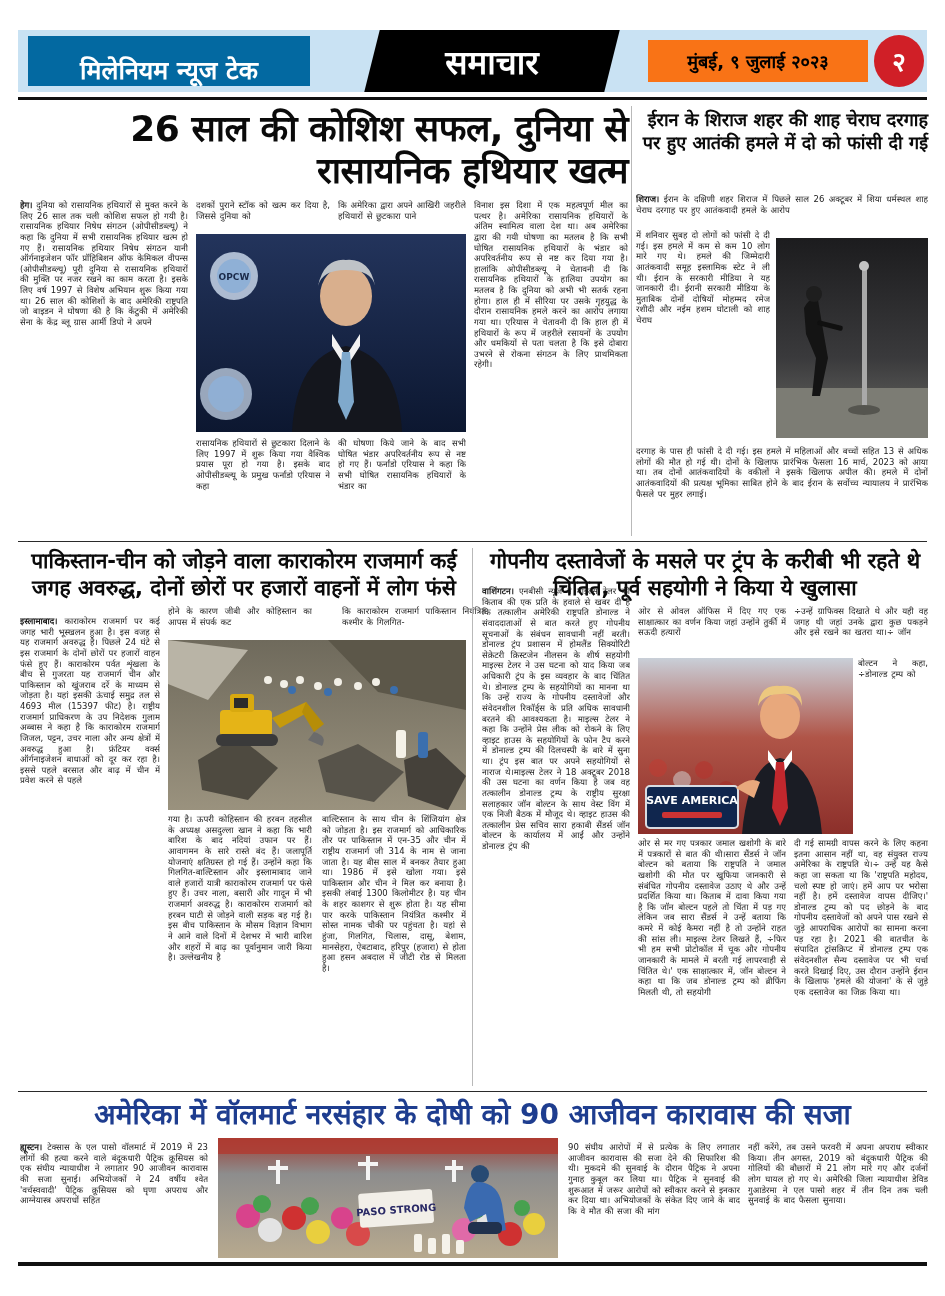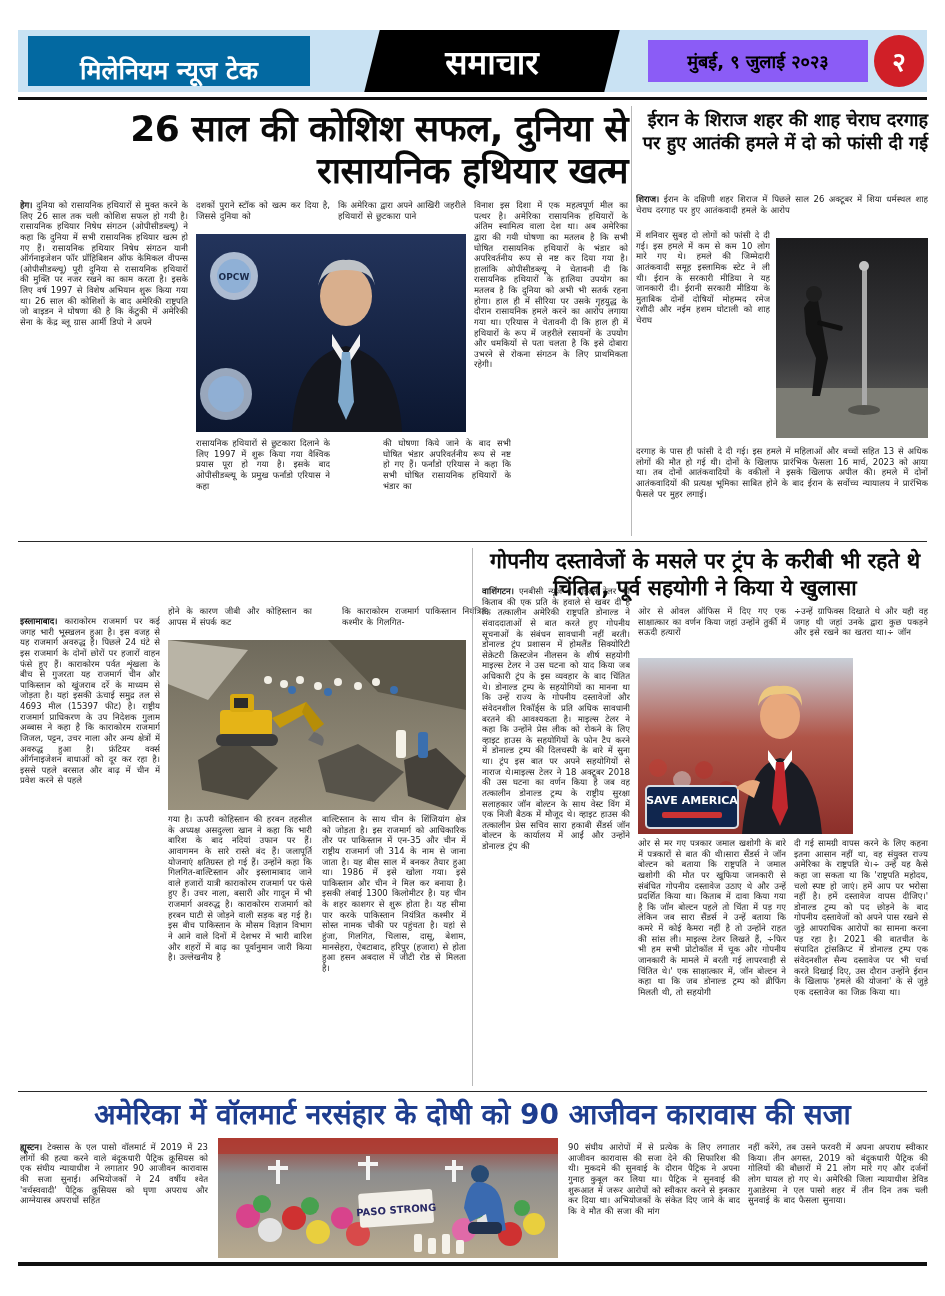--- a/index.html
+++ b/index.html
@@ -9,21 +9,21 @@
           margin:0 auto; }
   .abs { position:absolute; }
   
   .header-bar { background:#c9e2f3; }
   .brand-box { background:#0369a1; color:#fff; font-weight:bold; font-size:25px;
                display:flex; align-items:flex-end; justify-content:center; }
   .section-band { background:#000; transform:skewX(-14deg); }
   .section-label { color:#fff; font-weight:bold; font-size:33px; display:flex;
                    align-items:center; justify-content:center; width:100%; height:100%;
                    transform:skewX(14deg); }
-  .date-box { background:#8b5cf6; color:#000; font-weight:bold; font-size:18px;
+  .date-box { background:#f97316; color:#000; font-weight:bold; font-size:18px;
               display:flex; align-items:center; justify-content:center; }
   .page-circle { background:#d01f27; color:#fff; border-radius:50%; font-weight:bold;
                  font-size:26px; display:flex; align-items:center; justify-content:center; }
   .rule { background:#111; }
   .vrule { background:#b9b9b9; width:1px; }
   
   .headline { font-weight:bold; text-align:center; color:#0a0a0a; }
   .hl-main { font-size:36px; line-height:1.18; letter-spacing:-0.5px;text-align:right; }
   .hl-iran { font-size:18px; line-height:1.3;text-align:right; }
   .hl-mid  { font-size:21px; line-height:1.3; }
@@ -78,21 +78,21 @@
     <circle cx="30" cy="160" r="18" fill="#8fb0d6" opacity="0.9"></circle>
 
     <ellipse cx="150" cy="62" rx="26" ry="30" fill="#d9af8d"></ellipse>
     <path d="M122 52 Q128 24 150 26 Q174 24 179 52 Q176 36 150 36 Q126 36 122 52 Z" fill="#bfc3c7"></path>
     <path d="M96 198 Q100 122 150 112 Q202 122 206 198 Z" fill="#14161d"></path>
     <path d="M136 100 L150 122 L164 100 L164 112 L150 134 L136 112 Z" fill="#f2f2f2"></path>
     <path d="M146 118 L154 118 L158 168 L150 186 L142 168 Z" fill="#7fa9cc"></path>
   </svg>
 
   <div class="abs col" style="left:196px;top:438px;width:134px;height:98px;">रासायनिक हथियारों से छुटकारा दिलाने के लिए 1997 में शुरू किया गया वैश्विक प्रयास पूरा हो गया है। इसके बाद ओपीसीडब्ल्यू के प्रमुख फर्नांडो एरियास ने कहा</div>
-  <div class="abs col" style="left:338px;top:438px;width:128px;height:98px;margin-left:45px;">की घोषणा किये जाने के बाद सभी घोषित भंडार अपरिवर्तनीय रूप से नष्ट हो गए हैं। फर्नांडो एरियास ने कहा कि सभी घोषित रासायनिक हथियारों के भंडार का</div>
+  <div class="abs col" style="left:338px;top:438px;width:128px;height:98px;">की घोषणा किये जाने के बाद सभी घोषित भंडार अपरिवर्तनीय रूप से नष्ट हो गए हैं। फर्नांडो एरियास ने कहा कि सभी घोषित रासायनिक हथियारों के भंडार का</div>
   <div class="abs col" style="left:474px;top:200px;width:154px;height:336px;">विनाश इस दिशा में एक महत्वपूर्ण मील का पत्थर है। अमेरिका रासायनिक हथियारों के अंतिम स्वामित्व वाला देश था। अब अमेरिका द्वारा की गयी घोषणा का मतलब है कि सभी घोषित रासायनिक हथियारों के भंडार को अपरिवर्तनीय रूप से नष्ट कर दिया गया है। हालांकि ओपीसीडब्ल्यू ने चेतावनी दी कि रासायनिक हथियारों के हालिया उपयोग का मतलब है कि दुनिया को अभी भी सतर्क रहना होगा। हाल ही में सीरिया पर उसके गृहयुद्ध के दौरान रासायनिक हमले करने का आरोप लगाया गया था। एरियास ने चेतावनी दी कि हाल ही में हथियारों के रूप में जहरीले रसायनों के उपयोग और धमकियों से पता चलता है कि इसे दोबारा उभरने से रोकना संगठन के लिए प्राथमिकता रहेगी।</div>
 
   <div class="abs vrule" style="left:631px;top:106px;height:430px;"></div>
 
   <div class="abs headline hl-iran" style="left:636px;top:108px;width:292px;">ईरान के शिराज शहर की शाह चेराघ दरगाह पर हुए आतंकी हमले में दो को फांसी दी गई</div>
   <div class="abs col" style="left:636px;top:194px;width:292px;height:32px;">
     <b>शिराज।</b><span> ईरान के दक्षिणी शहर शिराज में पिछले साल 26 अक्टूबर में शिया धर्मस्थल शाह चेराघ दरगाह पर हुए आतंकवादी हमले के आरोप</span>
   </div>
   <div class="abs col" style="left:636px;top:230px;width:134px;height:212px;">में शनिवार सुबह दो लोगों को फांसी दे दी गई। इस हमले में कम से कम 10 लोग मारे गए थे। हमले की जिम्मेदारी आतंकवादी समूह इस्लामिक स्टेट ने ली थी। ईरान के सरकारी मीडिया ने यह जानकारी दी। ईरानी सरकारी मीडिया के मुताबिक दोनों दोषियों मोहम्मद रमेज रशीदी और नईम हशम घोटाली को शाह चेराघ</div>
 
@@ -111,20 +111,21 @@
     <ellipse cx="88" cy="172" rx="16" ry="5" fill="#55554f"></ellipse>
     <path d="M28 70 Q34 58 42 62 L46 86 L52 120 L44 158 L36 158 L40 120 L30 96 Z" fill="#141414"></path>
     <circle cx="38" cy="56" r="8" fill="#1e1e1e"></circle>
     <rect x="42" y="82" width="26" height="5" rx="2" fill="#101010" transform="rotate(14 42 82)"></rect>
   </svg>
 
   <div class="abs col" style="left:636px;top:446px;width:292px;height:92px;">दरगाह के पास ही फांसी दे दी गई। इस हमले में महिलाओं और बच्चों सहित 13 से अधिक लोगों की मौत हो गई थी। दोनों के खिलाफ प्रारंभिक फैसला 16 मार्च, 2023 को आया था। तब दोनों आतंकवादियों के वकीलों ने इसके खिलाफ अपील की। हमले में दोनों आतंकवादियों की प्रत्यक्ष भूमिका साबित होने के बाद ईरान के सर्वोच्च न्यायालय ने प्रारंभिक फैसले पर मुहर लगाई।</div>
 
   <div class="abs rule" style="left:18px;top:541px;width:909px;height:1px;background:#2a2a2a;"></div>
 
+  <div class="abs headline hl-mid" style="left:20px;top:548px;width:448px;">पाकिस्तान-चीन को जोड़ने वाला काराकोरम राजमार्ग कई जगह अवरुद्ध, दोनों छोरों पर हजारों वाहनों में लोग फंसे</div>
 
   <div class="abs col" style="left:20px;top:616px;width:140px;height:480px;">
     <b>इस्लामाबाद।</b><span> काराकोरम राजमार्ग पर कई जगह भारी भूस्खलन हुआ है। इस वजह से यह राजमार्ग अवरुद्ध है। पिछले 24 घंटे से इस राजमार्ग के दोनों छोरों पर हजारों वाहन फंसे हुए हैं। काराकोरम पर्वत शृंखला के बीच से गुजरता यह राजमार्ग चीन और पाकिस्तान को खुंजराब दर्रे के माध्यम से जोड़ता है। यहां इसकी ऊंचाई समुद्र तल से 4693 मील (15397 फीट) है। राष्ट्रीय राजमार्ग प्राधिकरण के उप निदेशक गुलाम अब्बास ने कहा है कि काराकोरम राजमार्ग जिजल, पट्टन, उचर नाला और अन्य क्षेत्रों में अवरुद्ध हुआ है। फ्रंटियर वर्क्स ऑर्गनाइजेशन बाधाओं को दूर कर रहा है। इससे पहले बरसात और बाढ़ में चीन में प्रवेश करने से पहले</span>
   </div>
   <div class="abs col" style="left:168px;top:606px;width:144px;height:32px;">होने के कारण जीबी और कोहिस्तान का आपस में संपर्क कट</div>
   <div class="abs col" style="left:322px;top:606px;width:144px;height:32px;margin-left:20px;">कि काराकोरम राजमार्ग पाकिस्तान नियंत्रित कश्मीर के गिलगित-</div>
 
   <svg class="abs photo" style="left:168px;top:640px;" width="298" height="170" viewBox="0 0 298 170">
     <defs>
       <linearGradient id="g3" x1="0" y1="0" x2="0" y2="1">
@@ -172,20 +173,21 @@
 
   <div class="abs vrule" style="left:472px;top:548px;height:538px;"></div>
 
   <div class="abs headline hl-mid" style="left:482px;top:548px;width:446px;">गोपनीय दस्तावेजों के मसले पर ट्रंप के करीबी भी रहते थे चिंतित, पूर्व सहयोगी ने किया ये खुलासा</div>
 
   <div class="abs col" style="left:482px;top:586px;width:148px;height:484px;">
     <b>वाशिंगटन।</b><span> एनबीसी न्यूज ने माइल्स टेलर की किताब की एक प्रति के हवाले से खबर दी है कि तत्कालीन अमेरिकी राष्ट्रपति डोनाल्ड ने संवाददाताओं से बात करते हुए गोपनीय सूचनाओं के संबंधन सावधानी नहीं बरती। डोनाल्ड ट्रंप प्रशासन में होमलैंड सिक्योरिटी सेक्रेटरी क्रिस्टजेन नीलसन के शीर्ष सहयोगी माइल्स टेलर ने उस घटना को याद किया जब अधिकारी ट्रंप के इस व्यवहार के बाद चिंतित थे। डोनाल्ड ट्रम्प के सहयोगियों का मानना था कि उन्हें राज्य के गोपनीय दस्तावेजों और संवेदनशील रिकॉर्ड्स के प्रति अधिक सावधानी बरतने की आवश्यकता है। माइल्स टेलर ने कहा कि उन्होंने प्रेस लीक को रोकने के लिए व्हाइट हाउस के सहयोगियों के फोन टैप करने में डोनाल्ड ट्रम्प की दिलचस्पी के बारे में सुना था। ट्रंप इस बात पर अपने सहयोगियों से नाराज थे।माइल्स टेलर ने 18 अक्टूबर 2018 की उस घटना का वर्णन किया है जब वह तत्कालीन डोनाल्ड ट्रम्प के राष्ट्रीय सुरक्षा सलाहकार जॉन बोल्टन के साथ वेस्ट विंग में एक निजी बैठक में मौजूद थे। व्हाइट हाउस की तत्कालीन प्रेस सचिव सारा हकाबी सैंडर्स जॉन बोल्टन के कार्यालय में आईं और उन्होंने डोनाल्ड ट्रंप की</span>
   </div>
   <div class="abs col" style="left:794px;top:606px;width:134px;height:48px;">÷उन्हें ग्राफिक्स दिखाते थे और यही वह जगह थी जहां उनके द्वारा कुछ पकड़ने और इसे रखने का खतरा था।÷ जॉन</div>
   <div class="abs col" style="left:638px;top:606px;width:148px;height:48px;">ओर से ओवल ऑफिस में दिए गए एक साक्षात्कार का वर्णन किया जहां उन्होंने तुर्की में सऊदी हत्यारों</div>
+  <div class="abs col" style="left:858px;top:658px;width:70px;height:176px;">बोल्टन ने कहा, ÷डोनाल्ड ट्रम्प को</div>
 
   <svg class="abs photo" style="left:638px;top:658px;" width="215" height="176" viewBox="0 0 215 176">
     <defs>
       <linearGradient id="g4" x1="0" y1="0" x2="0" y2="1">
         <stop offset="0" stop-color="#c9cfd8"></stop>
           <stop offset="0.45" stop-color="#b05548"></stop>
           <stop offset="1" stop-color="#8c2f2a"></stop>
       </linearGradient>
     </defs>
     <rect width="215" height="176" fill="url(#g4)"></rect>

